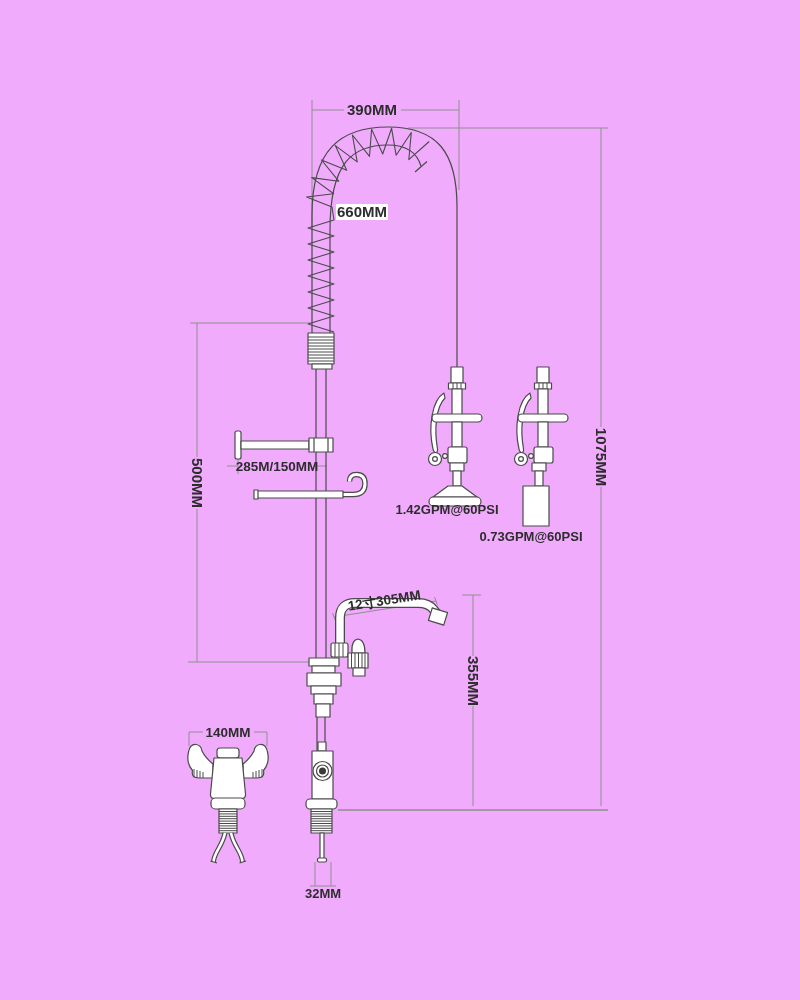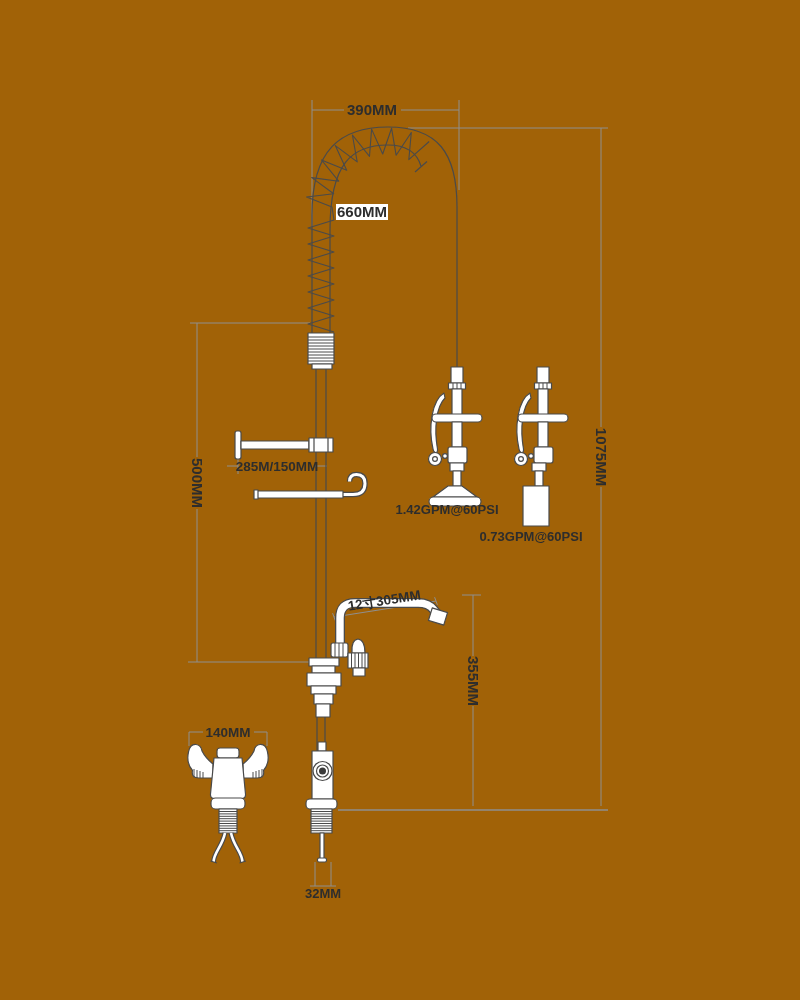--- a/index.html
+++ b/index.html
@@ -1,16 +1,16 @@
 <!DOCTYPE html>
 <html><head>
 <meta charset="utf-8">
 <style>
   html,body{margin:0;padding:0;background:#ffffff;}
-  .stage{width:800px;height:1000px;position:relative;background:#a16207;overflow:hidden;text-decoration:underline;}
+  .stage{width:800px;height:1000px;position:relative;background:#f0abfc;overflow:hidden;text-decoration:underline;}
   svg{display:block;}
   text{font-family:"Liberation Sans", sans-serif;font-weight:700;}
   .s15{font-size:15px;}
   .s13{font-size:13px;}
   .s135{font-size:13.5px;}
 </style>
 </head>
 <body>
 
 <div class="stage">

